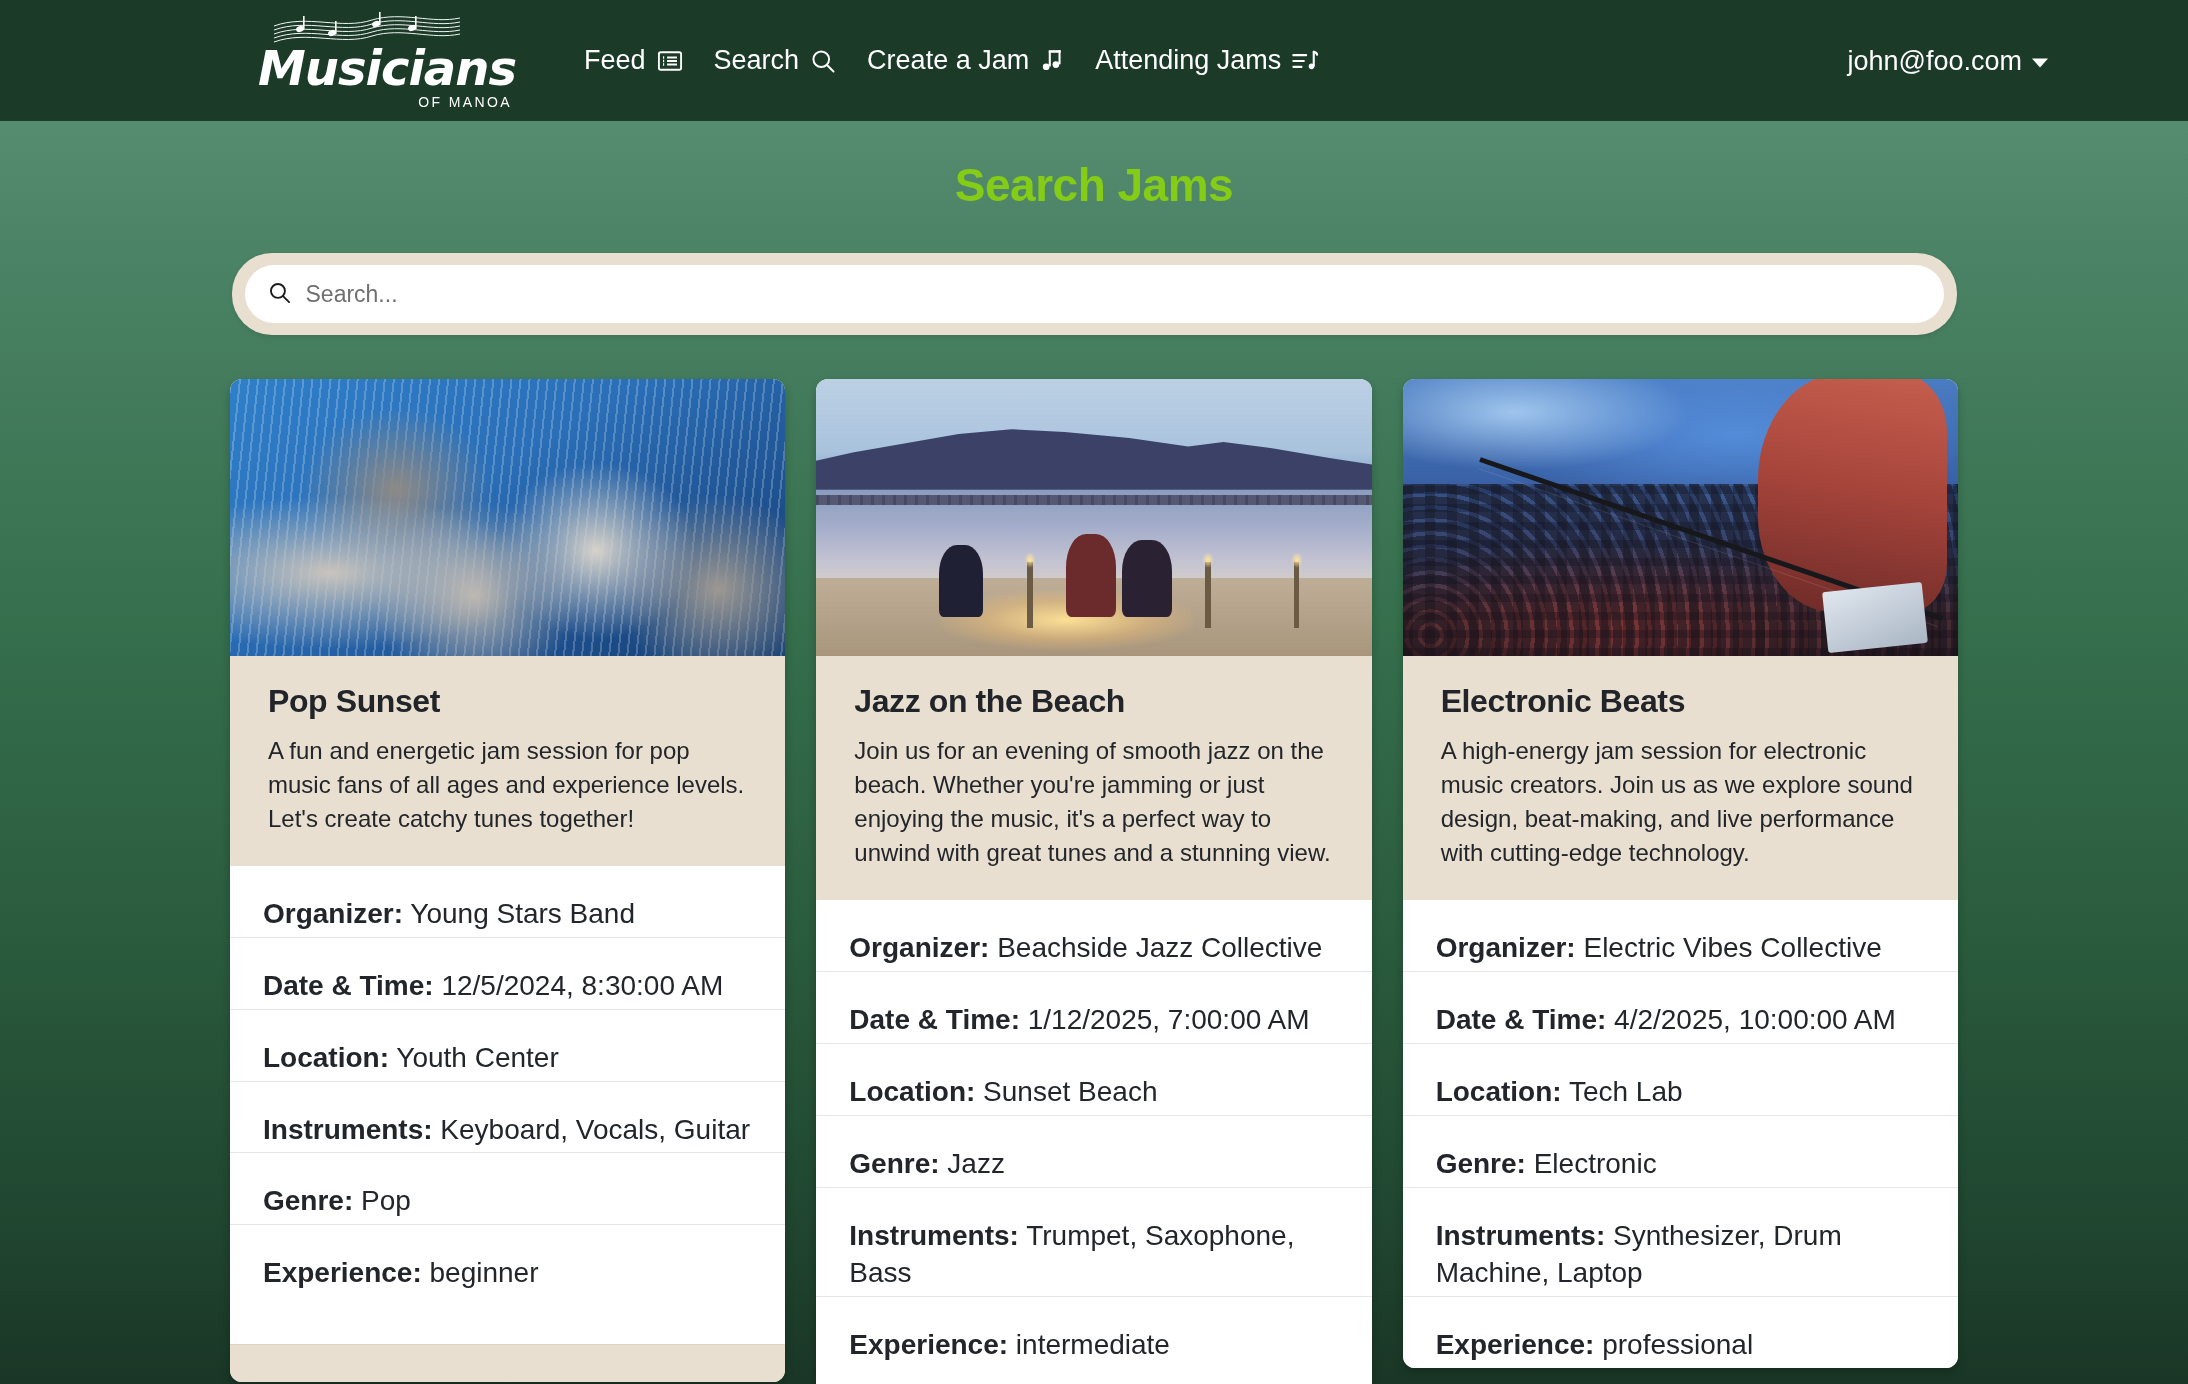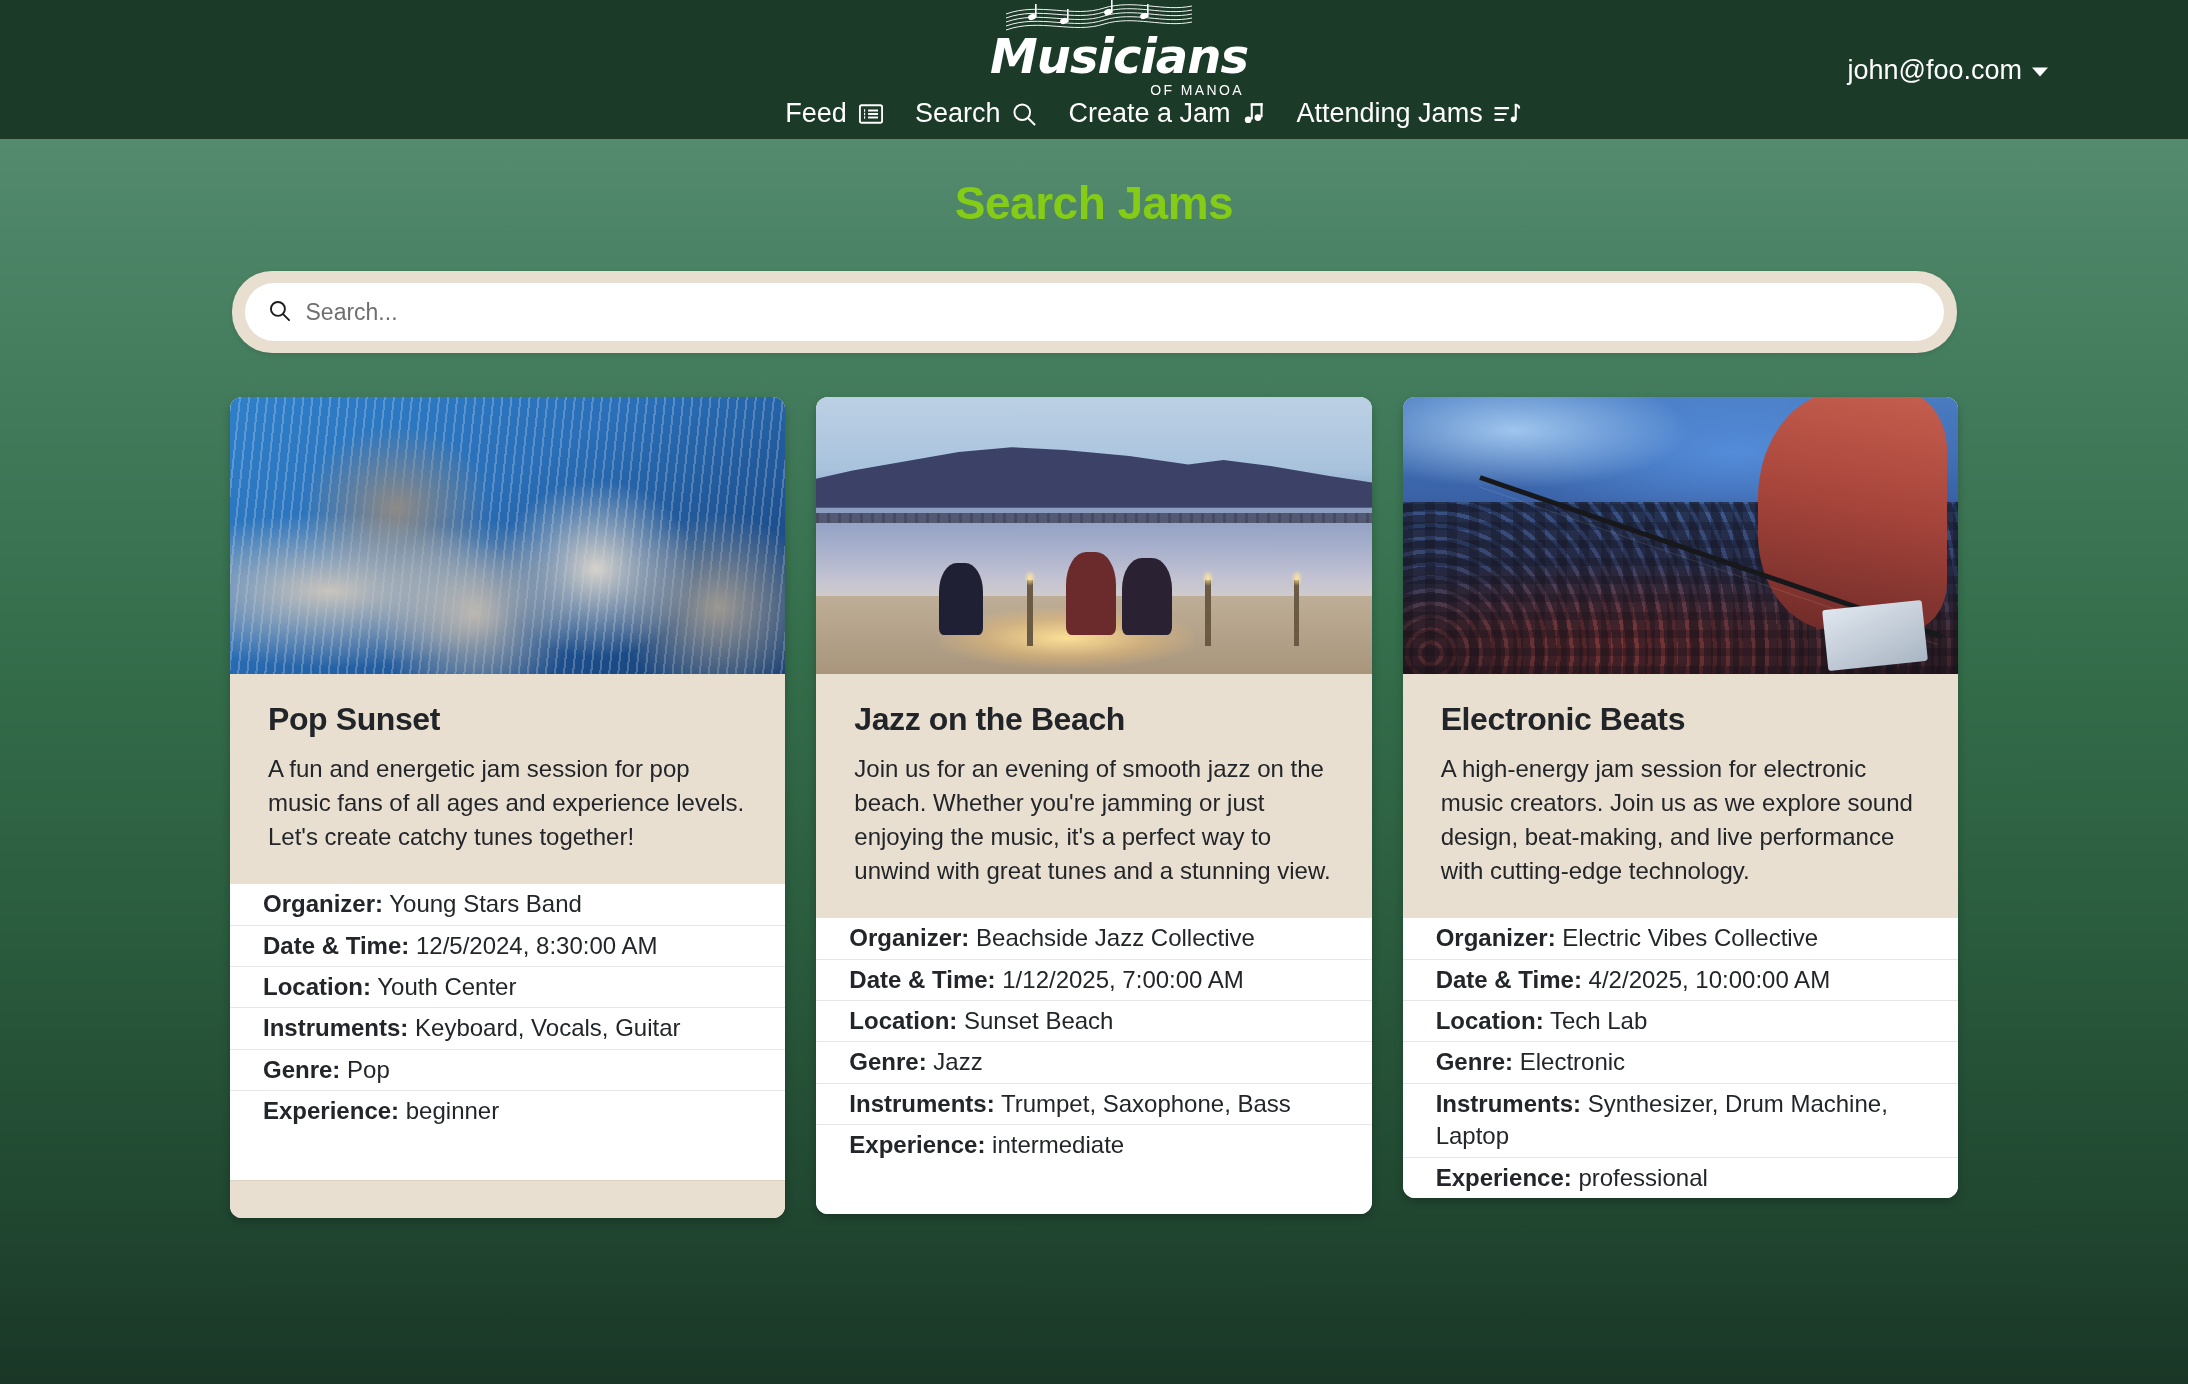--- a/index.html
+++ b/index.html
@@ -8,27 +8,26 @@
     font-family: "Liberation Sans", sans-serif;
     overflow: hidden;
   }
   body {
     background: linear-gradient(180deg, #60957a 0%, #4b8366 18%, #356f4c 45%, #2a5b3d 68%, #204630 88%, #1a3626 100%);
     background-color: #1b3a28;
   }
 
   
   .navbar {
-    height: 139px;
+    height: 121px;
     background: #1b3a28;
     display: flex;
     align-items: center;
     padding: 0 140px 0 258px;
     position: relative;
-    flex-direction: column;
   }
   .brand { display: flex; flex-direction: column; align-items: flex-start; margin-right: 68px; flex: none;}
   .brand-staff { width: 190px; height: 36px; margin-left: 14px; margin-bottom: -4px; }
   .brand-name {
     font-family: "DejaVu Sans", sans-serif;
     font-weight: bold; font-style: italic;
     font-size: 48px; color: #fff; line-height: 1;
     letter-spacing: -1px;
   }
   .brand-sub {
@@ -112,24 +111,25 @@
   .card-img { width: 100%; height: 277px; display: block; position: relative; overflow: hidden; }
   .card-body { background: #e9dfd0; padding: 27px 38px 30px; }
   .card-title {
     font-size: 32px; font-weight: bold; color: #212529;
     letter-spacing: -0.4px; margin-bottom: 14px;
   }
   .card-desc { font-size: 24px; line-height: 1.42; color: #22262a; }
   .list { background: #fff; }
   .list-item {
     padding: 4px 33px;
-    font-size: 24px;
+    font-size: 28px;
     color: #22262a;
     border-bottom: 1px solid #e6e6e6;
     line-height: 1.35;
+    margin-top: 25px;
   }
   .list-item:last-child { border-bottom: none; }
   .list-item b { font-weight: bold; }
   .card-foot {
     background: #e9dfd0;
     padding: 17px 22px 20px;
     border-top: 1px solid #ddd3c4;
     margin-top: auto;
   }
   .spacer { background:#fff; flex: 1 1 auto; }

